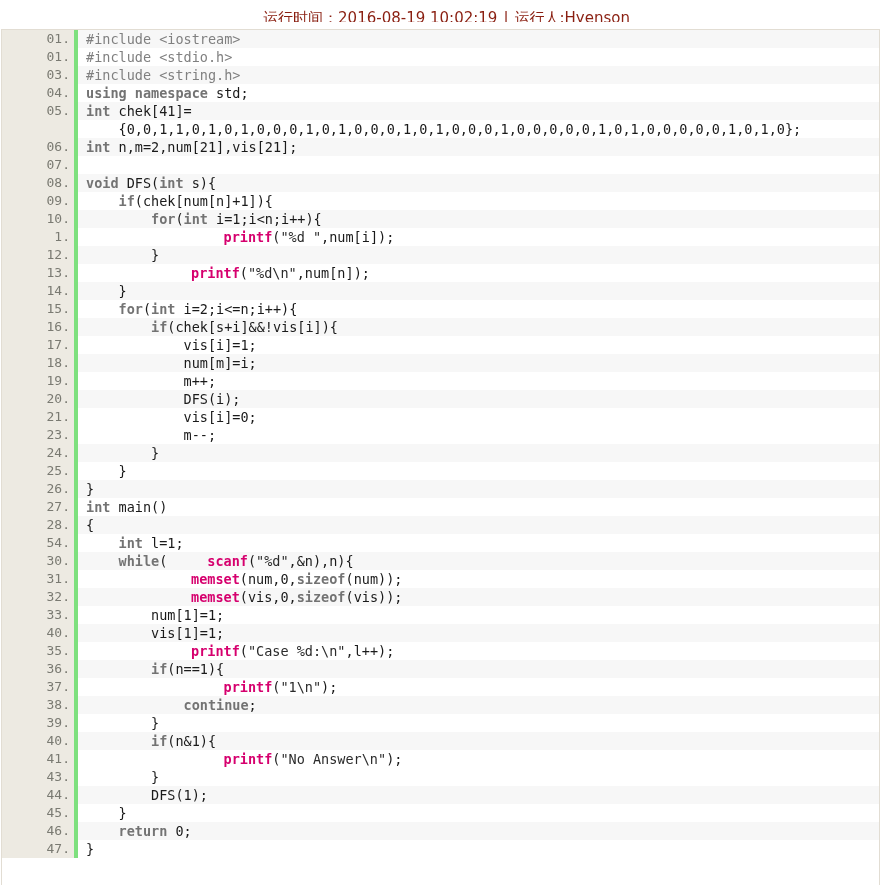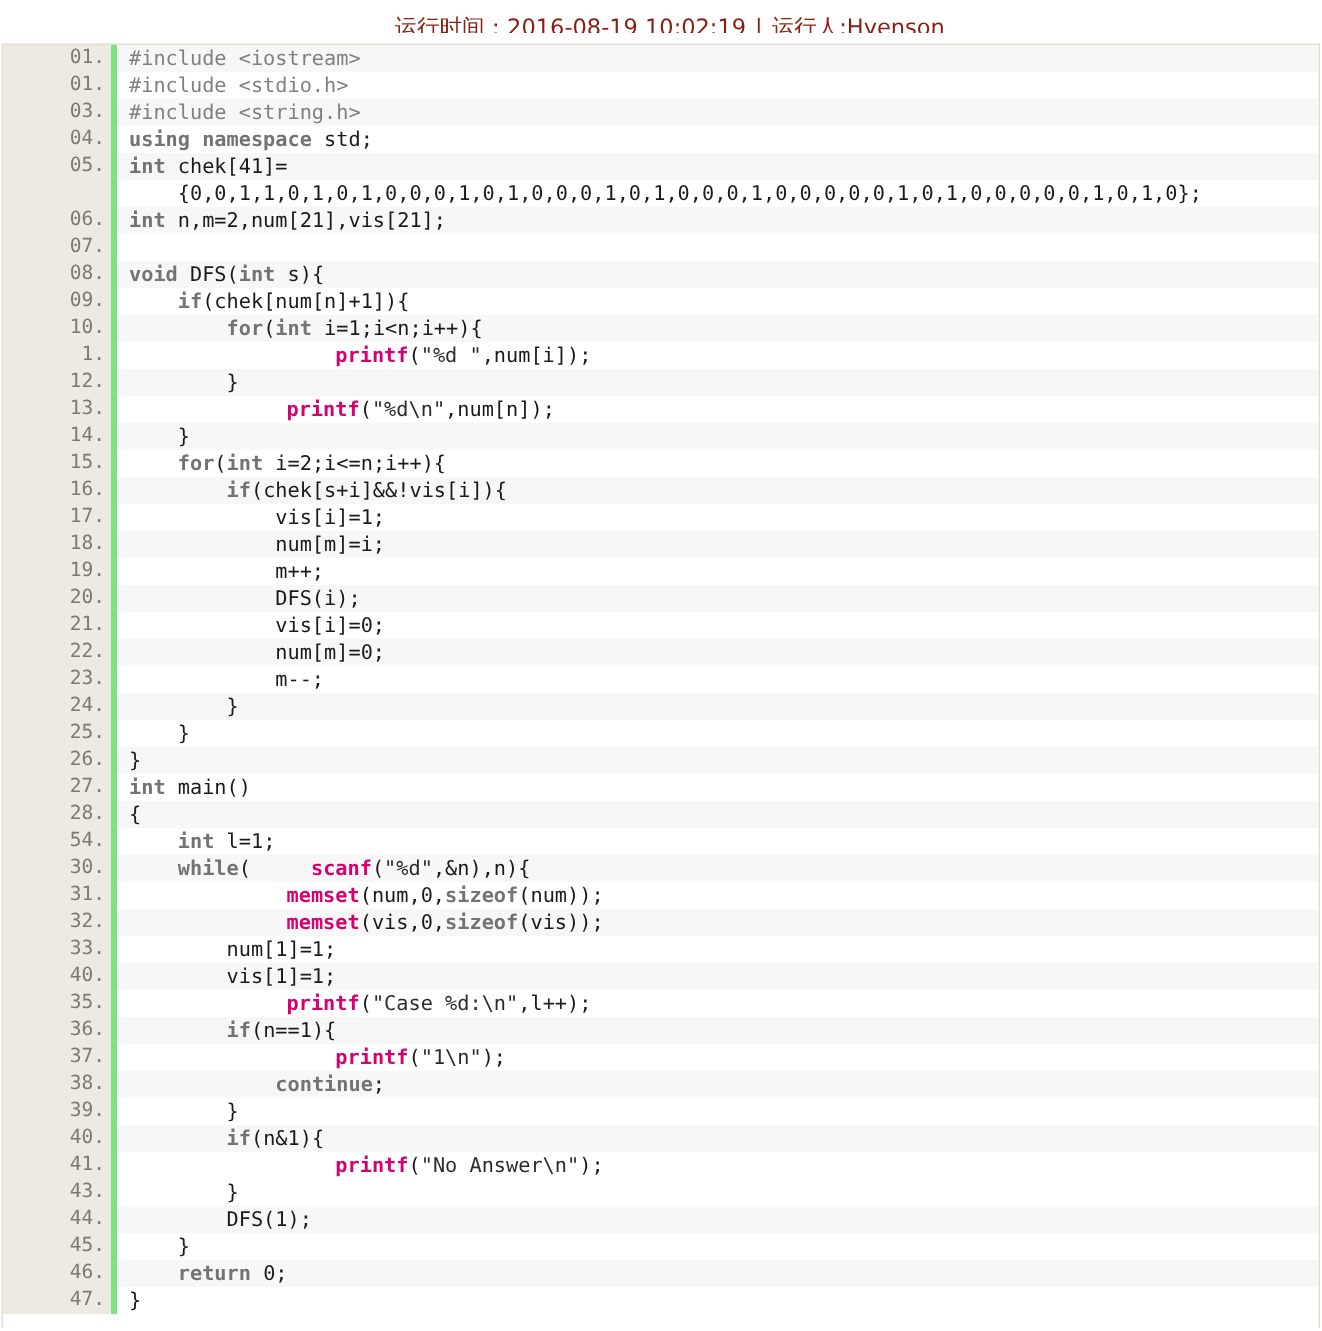--- a/index.html
+++ b/index.html
@@ -194,24 +194,20 @@
             <td class="cd"><span class="n">            m++;</span></td>
           </tr>
           <tr class="code-row odd">
             <td class="ln">20.</td>
             <td class="cd"><span class="n">            DFS(i);</span></td>
           </tr>
           <tr class="code-row even">
             <td class="ln">21.</td>
             <td class="cd"><span class="n">            vis[i]=0;</span></td>
           </tr>
-          <tr class="code-row odd">
-            <td class="ln">22.</td>
-            <td class="cd"><span class="n">            num[m]=0;</span></td>
-          </tr>
           <tr class="code-row even">
             <td class="ln">23.</td>
             <td class="cd"><span class="n">            m--;</span></td>
           </tr>
           <tr class="code-row odd">
             <td class="ln">24.</td>
             <td class="cd"><span class="n">        }</span></td>
           </tr>
           <tr class="code-row even">
             <td class="ln">25.</td>

